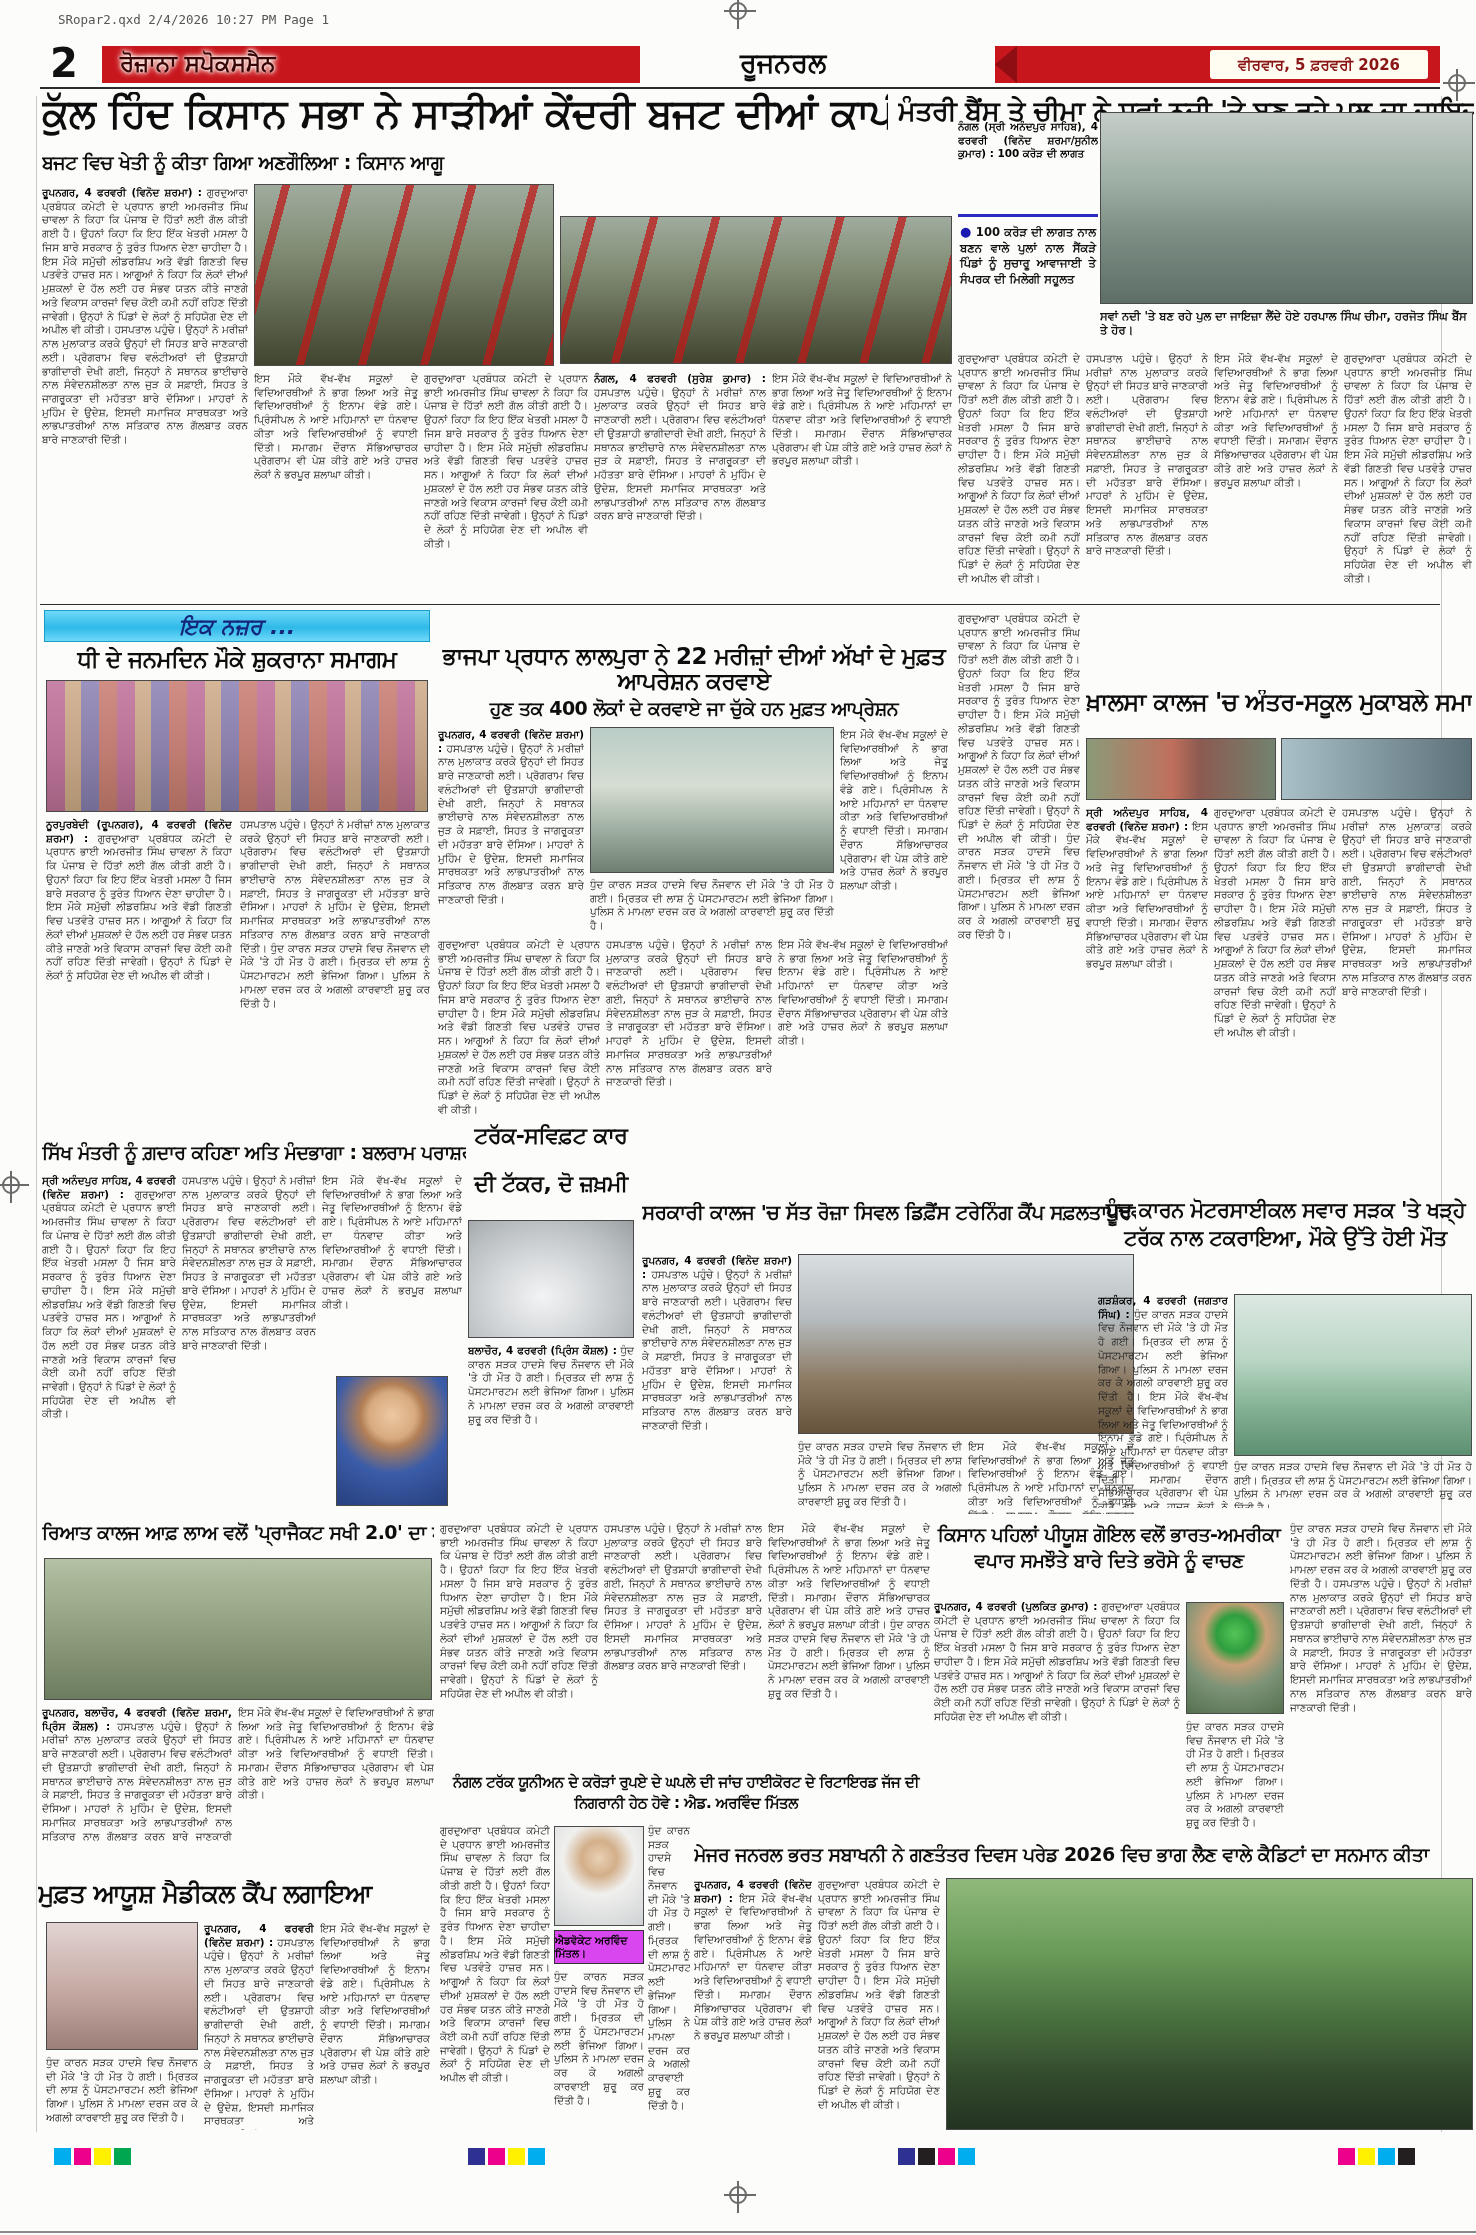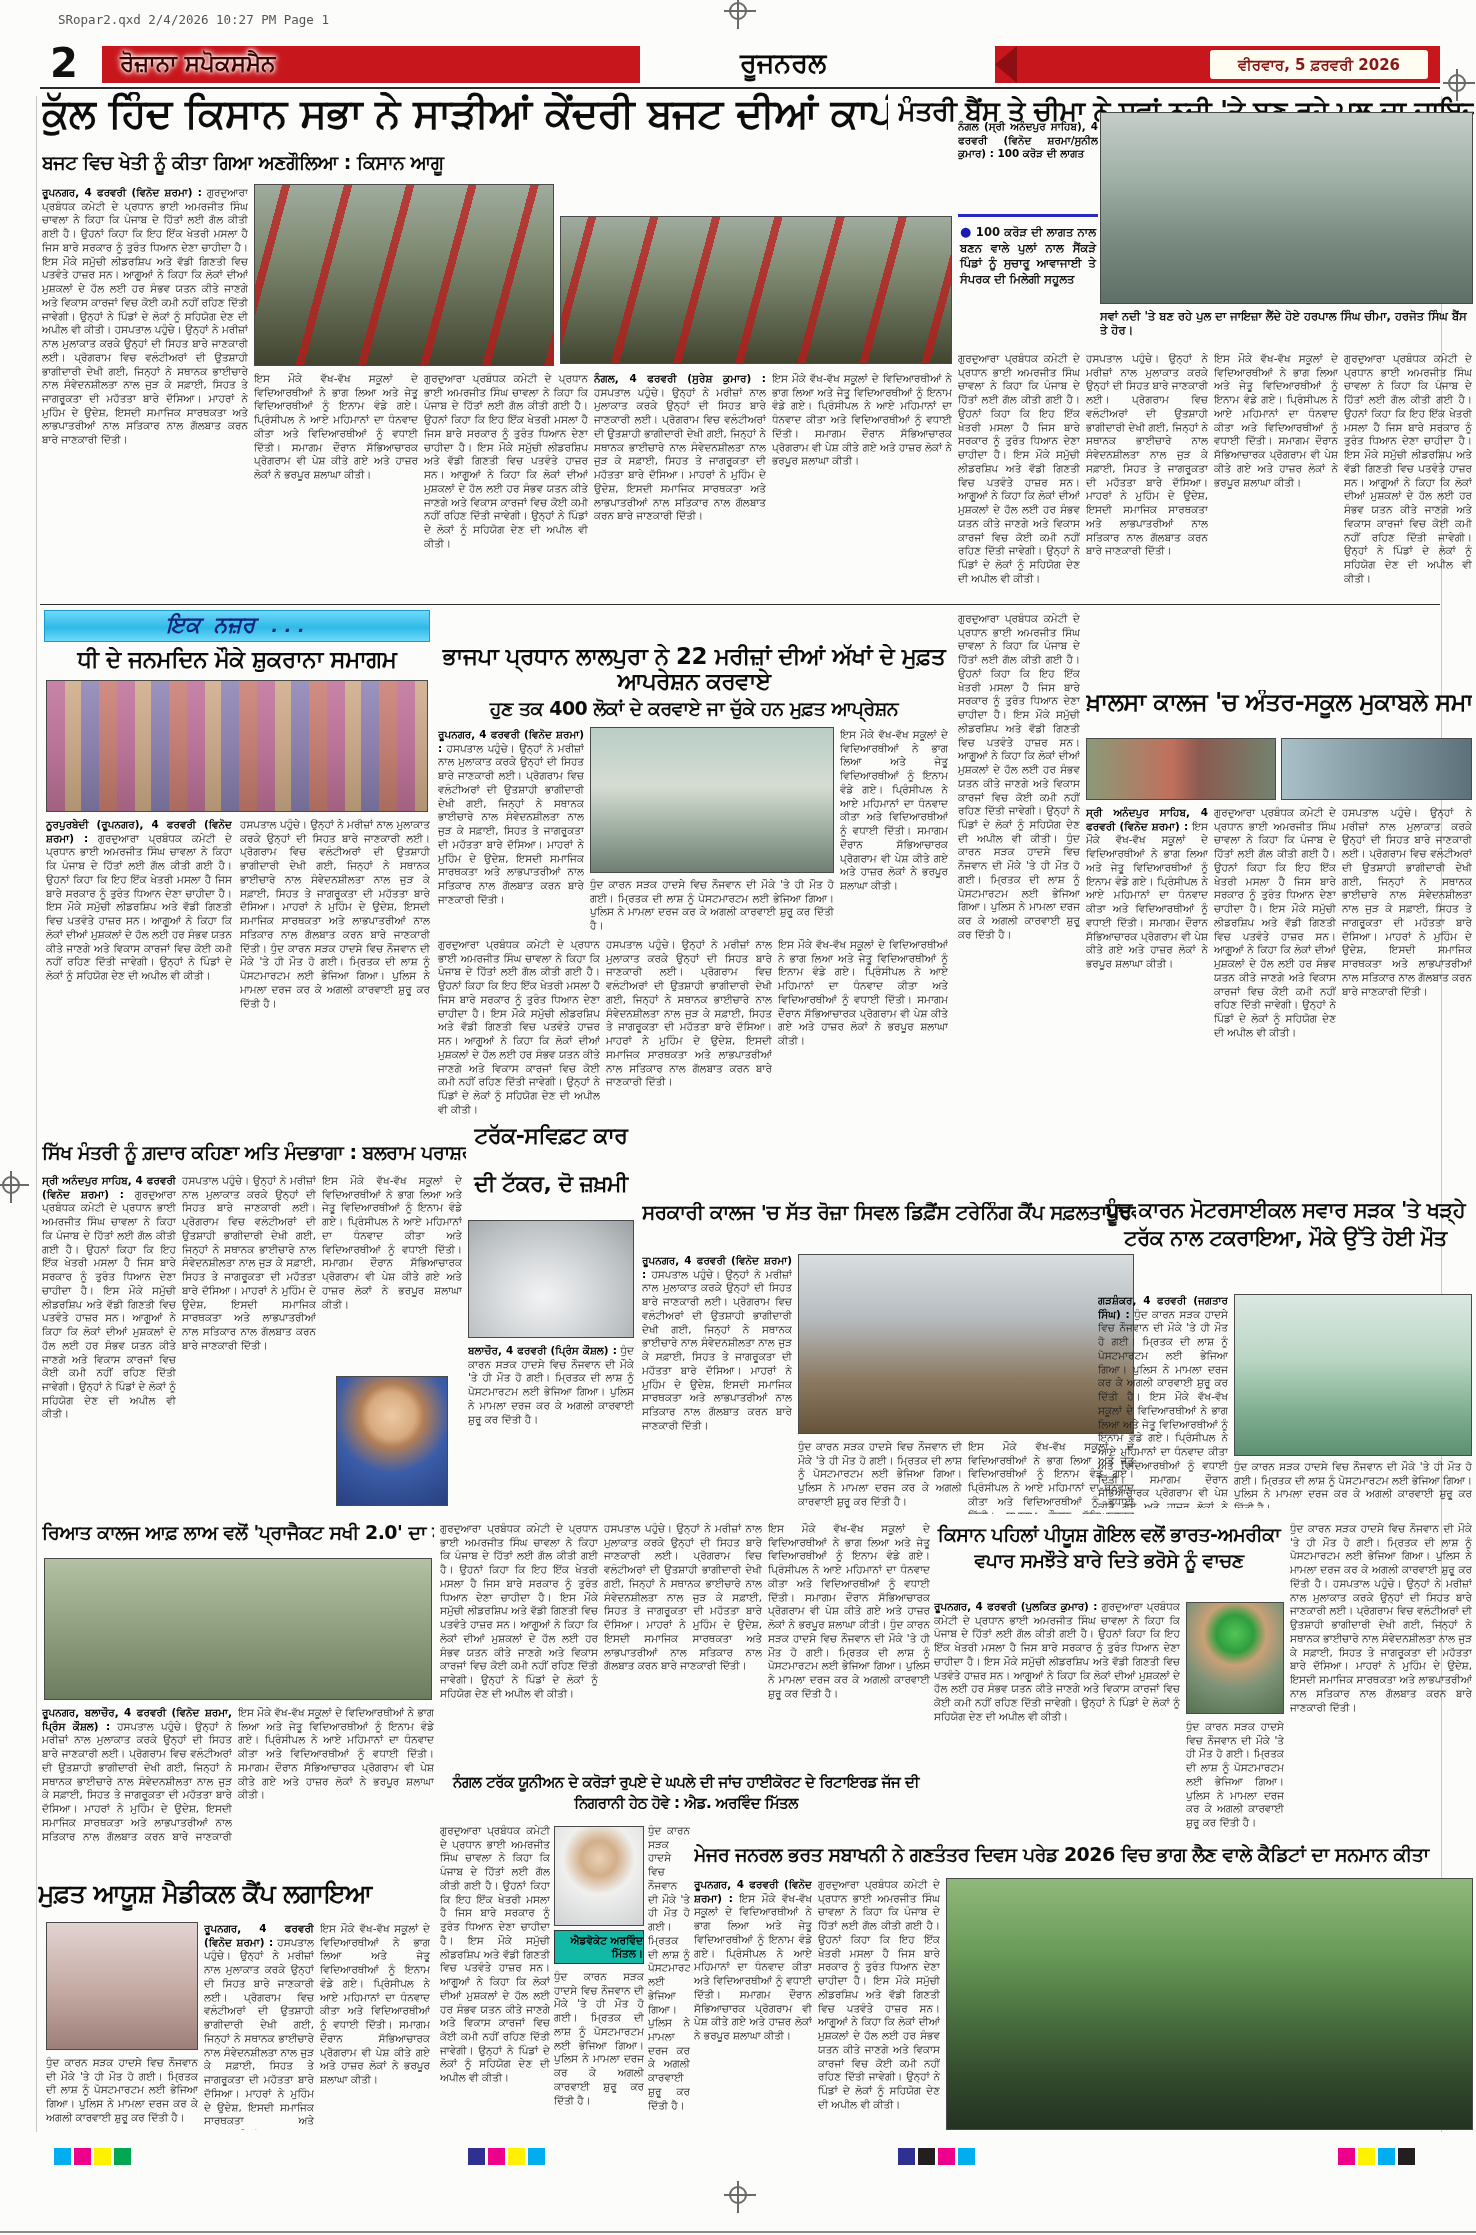--- a/index.html
+++ b/index.html
@@ -26,26 +26,26 @@
   .masthead{font-weight:bold;color:#3a0505;
             text-shadow:0 0 3px #fff,0 0 5px #fff,0 0 7px #ffd;}
   .datebox{background:#fffdf2;border:2px solid #c8161d;border-radius:5px;
            color:#8a1515;font-weight:bold;display:flex;align-items:center;justify-content:center;}
   .fold{background:#8f0e14;clip-path:polygon(100% 0,0 50%,100% 100%);}
   
   .bluebox{background:#1f1fae;color:#fff;font-weight:bold;text-align:center;
            display:flex;align-items:center;justify-content:center;padding:4px 8px;line-height:1.25;}
   .cyanbanner{background:linear-gradient(180deg,#6fd9fa 0%,#2fb9e8 55%,#6fd9fa 100%);
               color:#14267c;font-weight:bold;font-style:italic;text-align:right;
-              display:flex;align-items:center;justify-content:center;border:1px solid #1a9cc9;font-family:Liberation Mono, monospace;}
+              display:flex;align-items:center;justify-content:center;border:1px solid #1a9cc9;}
   .bulletbox{border-top:3px solid #2a2ac0;padding:6px 2px 4px 2px;font-size:11.6px;
              font-weight:bold;line-height:1.35;color:#111;text-align:justify;}
   .bulletbox .dot{color:#1a1ab0;font-size:13px;}
-  .namebox{border:1.5px solid #333;font-size:10.5px;font-weight:bold;text-align:right;
-           display:flex;align-items:center;justify-content:center;line-height:1.2;background:#14b8a6;}
+  .namebox{border:1.5px solid #333;font-size:10.5px;font-weight:bold;text-align:left;
+           display:flex;align-items:center;justify-content:center;line-height:1.2;background:#d946ef;}
   
   .ph-rally{background:repeating-linear-gradient(105deg,rgba(190,25,25,0) 0 26px,rgba(190,25,25,.75) 26px 34px,rgba(150,15,15,0) 34px 60px),linear-gradient(180deg,#9fab9e 0%,#828d75 35%,#5f664f 70%,#41452f 100%);}
   .ph-bridge{background:linear-gradient(180deg,#c5cdc9 0%,#9fb0a6 35%,#7b8d83 65%,#5d6f66 100%);}
   .ph-crowd{background:repeating-linear-gradient(90deg,rgba(214,120,160,.5) 0 18px,rgba(240,220,130,.5) 18px 34px,rgba(120,150,210,.45) 34px 52px,rgba(230,140,90,.5) 52px 70px),linear-gradient(180deg,#b98fae 0%,#9c6f8e 50%,#6e4a62 100%);}
   .ph-eyecamp{background:linear-gradient(180deg,#b9cdc6 0%,#d6ddd2 40%,#97a89b 75%,#6f8073 100%);}
   .ph-khalsa-a{background:linear-gradient(90deg,#8a9a79 0%,#c0705c 45%,#8c5a50 60%,#73826f 100%);}
   .ph-khalsa-b{background:linear-gradient(90deg,#a9c0c9 0%,#7e949c 55%,#5d717a 100%);}
   .ph-face{background:radial-gradient(circle at 50% 30%,#ecc9a3 0%,#d8ab7f 22%,#b27f57 30%,#3b5ca8 55%,#27407e 100%);}
   .ph-fogcar{background:radial-gradient(ellipse at 45% 65%,#f2f3f4 0%,#d8dbdd 35%,#babfc2 70%,#9aa0a3 100%);}
   .ph-civil{background:linear-gradient(180deg,#d9dee0 0%,#b6bdc0 35%,#8c7a63 70%,#66533c 100%);}

